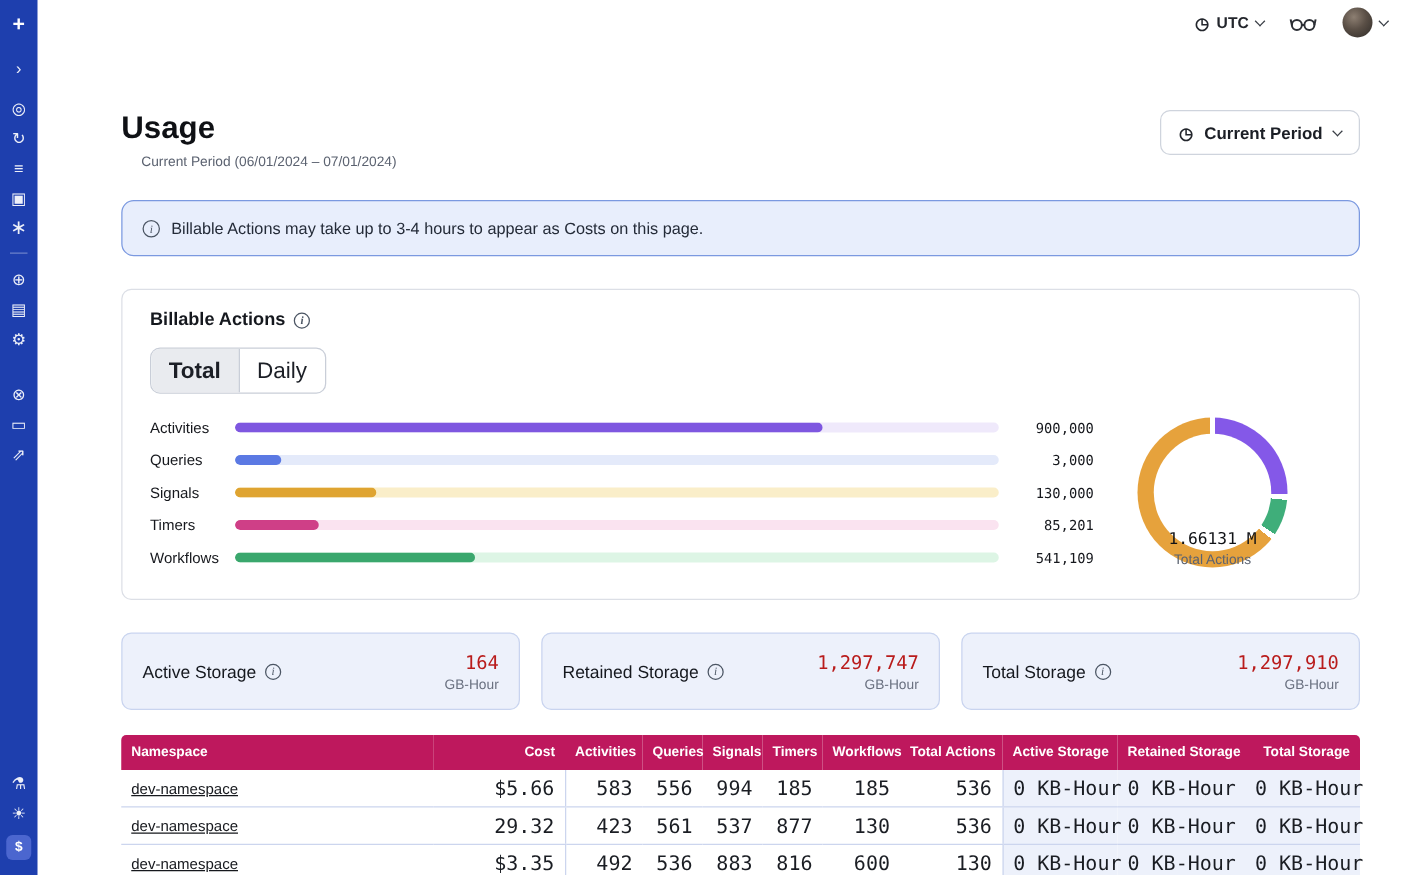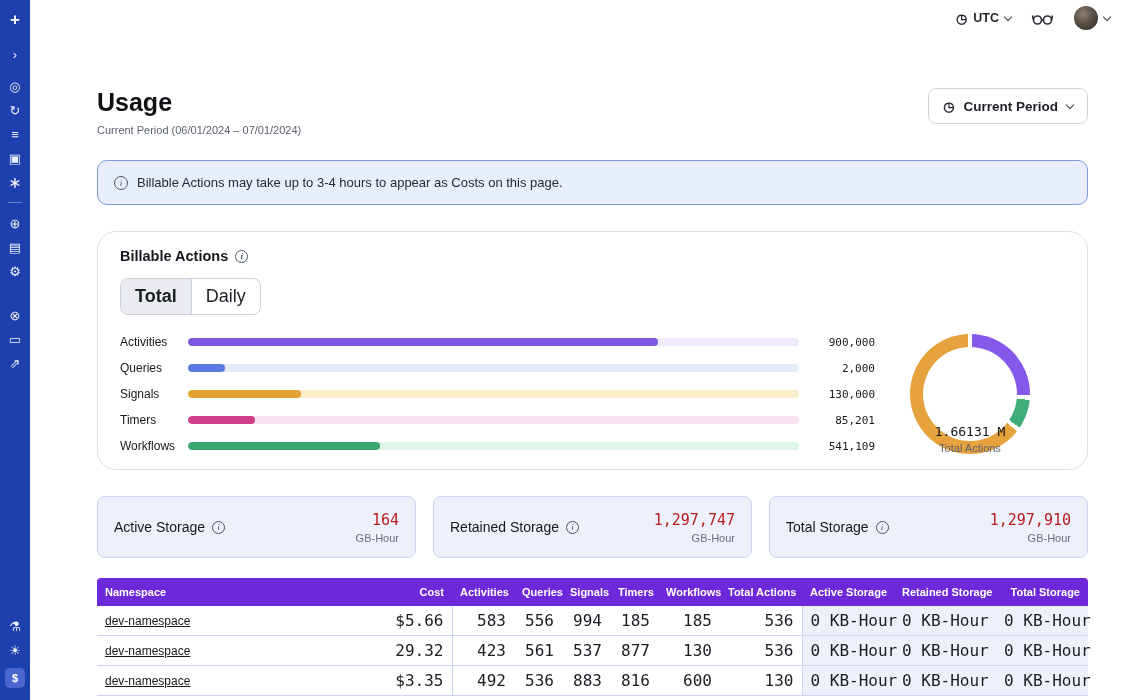--- a/index.html
+++ b/index.html
@@ -29,33 +29,33 @@
   .glasses-btn { display:flex; align-items:center; cursor:pointer; }
   .avatar-group { display:flex; align-items:center; gap:6px; cursor:pointer; }
   .avatar { width:24px; height:24px; border-radius:50%;
             background:radial-gradient(circle at 38% 32%, #8d7f72 0%, #5a4f46 45%, #2e2a27 100%); }
 
   
   .main { position:absolute; left:30px; top:36px; right:0; bottom:0; background:#fff;
           padding:0 38px 0 67px; overflow:hidden; }
   .title-row { margin-top:52px; display:flex; justify-content:space-between; align-items:flex-start; }
   .page-title { font-size:25px; font-weight:600; color:#0f1115; }
-  .page-sub { font-size:11px; color:#5b6270; margin-top:7px; }
+  .page-sub { font-size:11px; color:#5b6270; margin-top:7px;margin-left:16px; }
   .period-btn { display:flex; align-items:center; gap:9px; border:1px solid #cfd4dd; border-radius:8px;
                 background:#fff; padding:0 14px; height:36px; font-size:13.5px; font-weight:600; color:#1c1f26; cursor:pointer; }
 
   .banner { margin-top:24px; background:#e8eefc; border:1px solid #7b99e0; border-radius:10px;
             padding:14px 16px; font-size:13px; color:#242b38; display:flex; align-items:center; gap:9px; }
 
   .info-i { display:inline-flex; align-items:center; justify-content:center; width:13px; height:13px;
             border:1px solid currentColor; border-radius:50%; font-size:9px; font-style:italic;
             font-family:"Liberation Serif", serif; color:#4b5563; flex:none; cursor:pointer; }
 
   
-  .card { margin-top:26px; background:#fff; border:1px solid #dcdfe6; border-radius:19px; padding:16px 22px 10px; }
+  .card { margin-top:26px; background:#fff; border:1px solid #dcdfe6; border-radius:8px; padding:16px 22px 20px; }
   .card-title-row { display:flex; align-items:center; gap:7px; font-size:14.5px; font-weight:600; }
   .tabs { margin-top:14px; display:inline-flex; border:1px solid #c9ced8; border-radius:8px; overflow:hidden; font-size:18px; }
   .tab { padding:7px 14px; cursor:pointer; color:#1c1f26; }
   .tab.active { background:#e9ebef; font-weight:700; border-right:1px solid #c9ced8; }
 
   .chart { margin-top:14px; display:flex; align-items:center; }
   .bars { flex:1; }
   .bar-row { display:flex; align-items:center; height:26px; }
   .bar-label { width:68px; font-size:12px; color:#16181d; flex:none; }
   .bar-track { flex:1; height:8px; border-radius:4px; position:relative; overflow:hidden; }
@@ -74,21 +74,21 @@
   .storage-row { margin-top:26px; display:flex; gap:17px; }
   .storage-card { flex:1; background:#edf1fb; border:1px solid #c9d4ef; border-radius:8px;
                   padding:10px 16px; display:flex; justify-content:space-between; align-items:center; height:62px; }
   .storage-label { display:flex; align-items:center; gap:7px; font-size:14px; color:#15181e; }
   .storage-valblock { text-align:right; }
   .storage-val { font-family:"DejaVu Sans Mono", monospace; font-size:15px; color:#b91c1c; }
   .storage-unit { font-size:11px; color:#6a7180; margin-top:3px; }
 
   
   table { margin-top:20px; width:100%; border-collapse:collapse; table-layout:fixed; }
-  thead th { background:#6d28d9; color:#fff; font-size:11px; font-weight:700; padding:8px 8px; text-align:right; white-space:nowrap; }
+  thead th { background:#be185d; color:#fff; font-size:11px; font-weight:700; padding:8px 8px; text-align:right; white-space:nowrap; }
   thead th.ta-l { text-align:left; }
   thead th:first-child { border-top-left-radius:4px; }
   thead th:last-child { border-top-right-radius:4px; }
   tbody td { padding:5px 8px; border-bottom:1px solid #ccd5ee; text-align:right; font-size:12px; white-space:nowrap; }
   tbody td.num { font-family:"DejaVu Sans Mono", monospace; font-size:16px; color:#1a1d23; }
   td.ta-l { text-align:left; }
   .sep-l { border-left:1px solid #ccd5ee; }
   .stor { background:#edf1fb; }
   .ns-link { color:#16181d; text-decoration:underline; cursor:pointer; }
 
@@ -180,21 +180,21 @@
           <div class="bar-track" style="background: rgb(239, 233, 251);">
               <div class="bar-fill" style="width: 77%; background: rgb(126, 87, 224);"></div>
             </div>
           <span class="bar-value">900,000</span>
         </div>
         <div class="bar-row">
           <span class="bar-label">Queries</span>
           <div class="bar-track" style="background: rgb(228, 234, 250);">
               <div class="bar-fill" style="width: 6%; background: rgb(91, 121, 227);"></div>
             </div>
-          <span class="bar-value">2,000</span>
+          <span class="bar-value">3,000</span>
         </div>
         <div class="bar-row">
           <span class="bar-label">Signals</span>
           <div class="bar-track" style="background: rgb(250, 238, 201);">
               <div class="bar-fill" style="width: 18.5%; background: rgb(223, 164, 49);"></div>
             </div>
           <span class="bar-value">130,000</span>
         </div>
         <div class="bar-row">
           <span class="bar-label">Timers</span>

